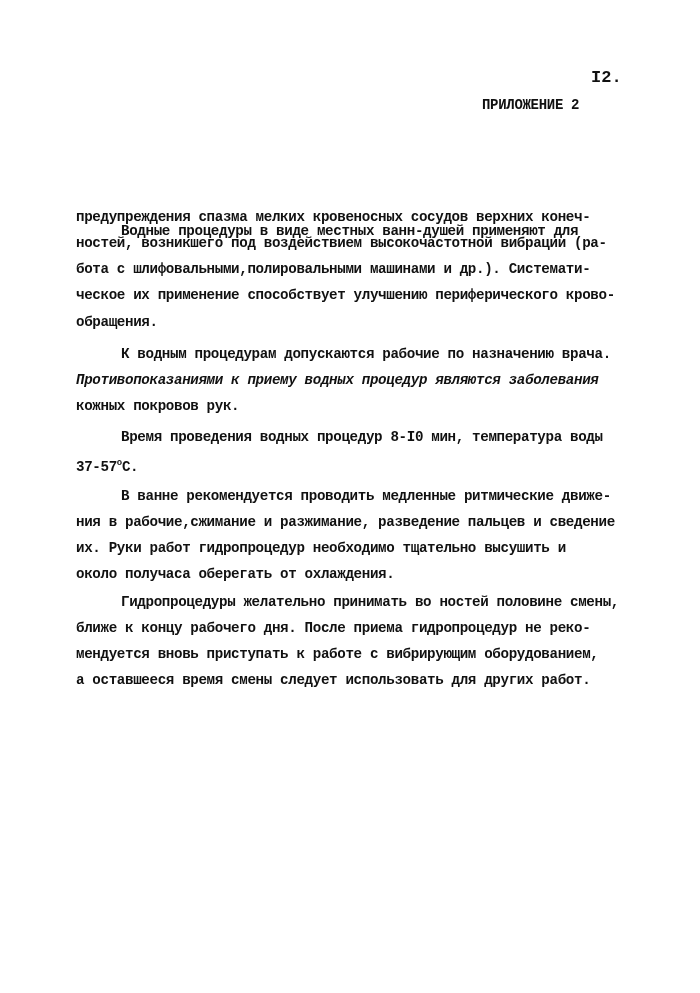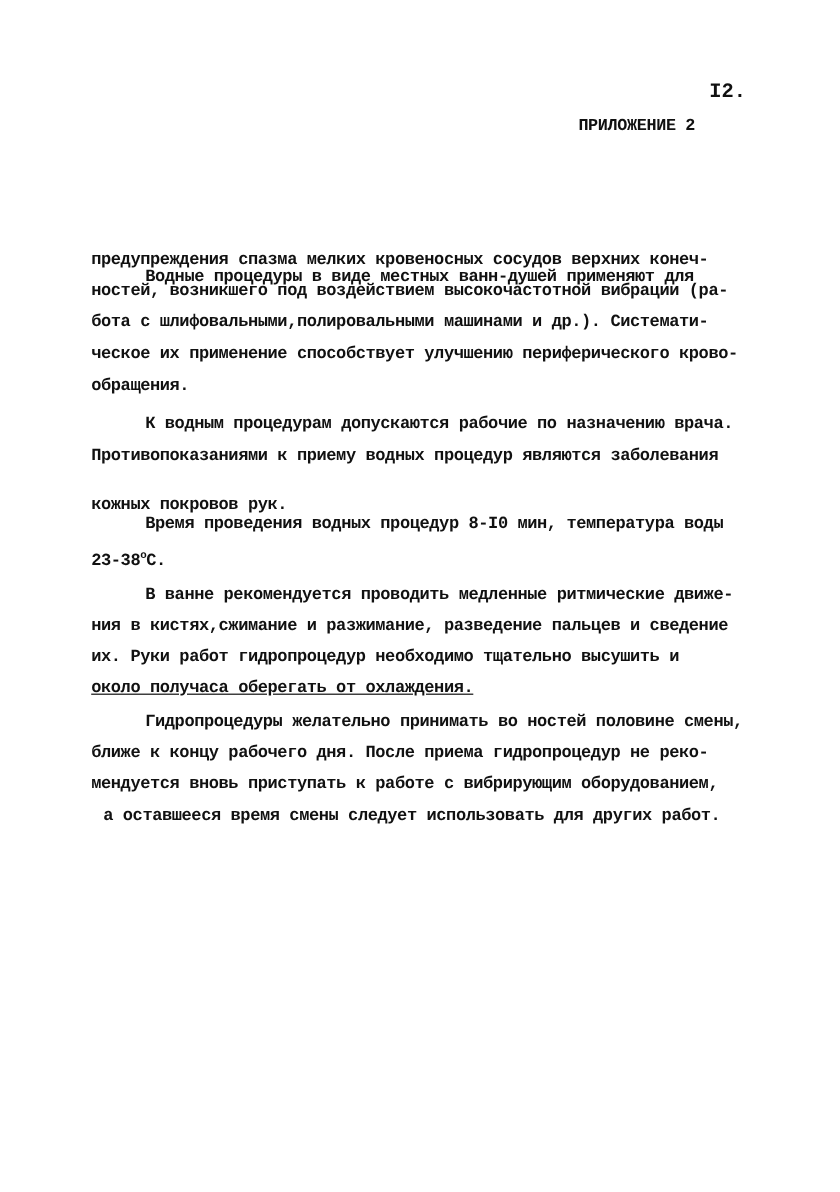--- a/index.html
+++ b/index.html
@@ -70,36 +70,36 @@
     <div class="line" style="left:121px; top:182px;margin-top:40px;">Водные процедуры в виде местных ванн-душей применяют для</div>
     <div class="line" style="left:76px; top:208px;">предупреждения спазма мелких кровеносных сосудов верхних конеч-</div>
     <div class="line" style="left:76px; top:234px;">ностей, возникшего под воздействием высокочастотной вибрации (ра-</div>
     <div class="line" style="left:76px; top:260px;">бота с шлифовальными,полировальными машинами и др.). Системати-</div>
     <div class="line" style="left:76px; top:286px;text-align:center;">ческое их применение способствует улучшению периферического крово-</div>
     <div class="line" style="left:76px; top:313px;">обращения.</div>
   </div>
 
   <div>
     <div class="line" style="left:121px; top:345px;">К водным процедурам допускаются рабочие по назначению врача.</div>
-    <div class="line" style="left:76px; top:371px;">Противопоказаниями к приему водных процедур являются заболевания</div>
-    <div class="line" style="left:76px; top:397px;margin-top:15px;">кожных покровов рук.</div>
+    <div class="line" style="left:76px; top:371px;font-style:italic;">Противопоказаниями к приему водных процедур являются заболевания</div>
+    <div class="line" style="left:76px; top:397px;">кожных покровов рук.</div>
   </div>
 
   <div>
     <div class="line" style="left:121px; top:428px;">Время проведения водных процедур 8-I0 мин, температура воды</div>
-    <div class="line" style="left:76px; top:454px;"><span>23-38</span><sup class="deg">o</sup><span>С.</span></div>
+    <div class="line" style="left:76px; top:454px;"><span>37-57</span><sup class="deg">o</sup><span>С.</span></div>
   </div>
 
   <div>
     <div class="line" style="left:121px; top:487px;">В ванне рекомендуется проводить медленные ритмические движе-</div>
-    <div class="line" style="left:76px; top:513px;">ния в кистях,сжимание и разжимание, разведение пальцев и сведение</div>
+    <div class="line" style="left:76px; top:513px;">ния в рабочие,сжимание и разжимание, разведение пальцев и сведение</div>
     <div class="line" style="left:76px; top:539px;">их. Руки работ гидропроцедур необходимо тщательно высушить и</div>
-    <div class="line" style="left:76px; top:565px;text-decoration:underline;">около получаса оберегать от охлаждения.</div>
+    <div class="line" style="left:76px; top:565px;">около получаса оберегать от охлаждения.</div>
   </div>
 
   <div>
     <div class="line" style="left:121px; top:593px;">Гидропроцедуры желательно принимать во ностей половине смены,</div>
     <div class="line" style="left:76px; top:619px;">ближе к концу рабочего дня. После приема гидропроцедур не реко-</div>
     <div class="line" style="left:76px; top:645px;">мендуется вновь приступать к работе с вибрирующим оборудованием,</div>
-    <div class="line" style="left:76px; top:671px;margin-left:10px;">а оставшееся время смены следует использовать для других работ.</div>
+    <div class="line" style="left:76px; top:671px;">а оставшееся время смены следует использовать для других работ.</div>
   </div>
 
 </div>
 
 </body></html>

